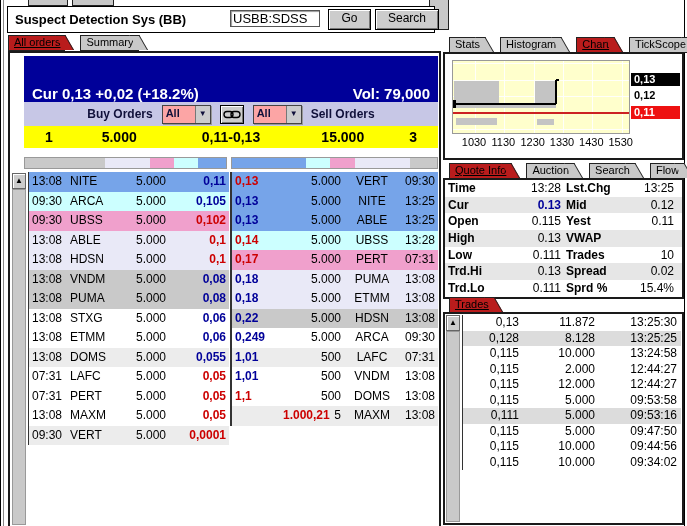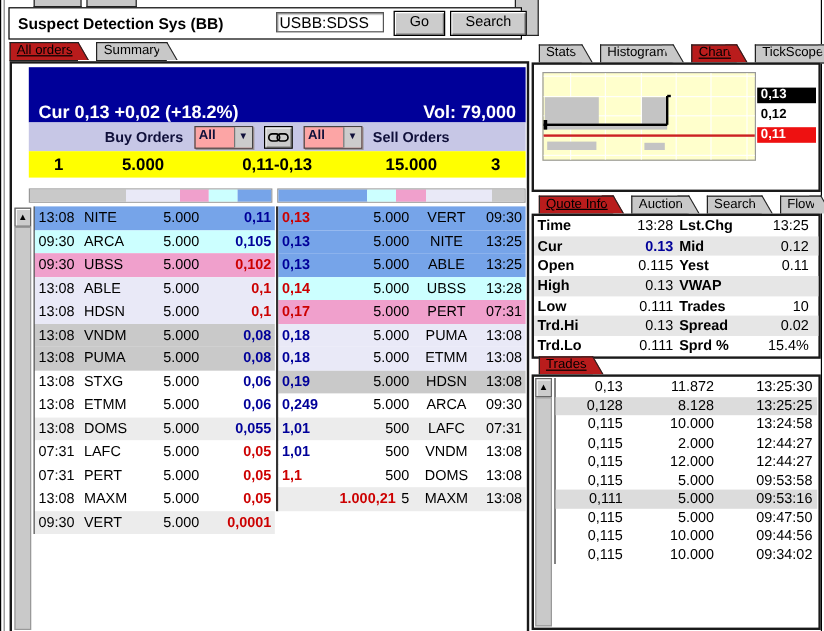--- a/index.html
+++ b/index.html
@@ -301,21 +301,21 @@
             <span class="s-mm">PUMA</span>
             <span class="s-time">13:08</span>
           </div>
           <div class="srow" style="background: rgb(233, 233, 247);">
             <span class="s-price" style="color: rgb(0, 0, 153);">0,18</span>
             <span class="s-qty">5.000</span>
             <span class="s-mm">ETMM</span>
             <span class="s-time">13:08</span>
           </div>
           <div class="srow" style="background: rgb(201, 201, 201);">
-            <span class="s-price" style="color: rgb(0, 0, 153);">0,19</span>
+            <span class="s-price" style="color: rgb(0, 0, 153);">0,22</span>
             <span class="s-qty">5.000</span>
             <span class="s-mm">HDSN</span>
             <span class="s-time">13:08</span>
           </div>
           <div class="srow" style="background: rgb(255, 255, 255);">
             <span class="s-price" style="color: rgb(0, 0, 153);">0,249</span>
             <span class="s-qty">5.000</span>
             <span class="s-mm">ARCA</span>
             <span class="s-time">09:30</span>
           </div>
@@ -371,20 +371,28 @@
         <div class="lineseg" style="left: 0.277778%; width: 58.0556%; top: calc(59.3103% - 1px); height: 2px;"></div>
         <div class="lineseg" style="left: calc(58.3333% - 1px); width: 2px; top: 25.977%; height: 33.3333%;"></div>
         <div class="lineseg" style="left: 58.3333%; width: 1.94444%; top: calc(25.977% - 1px); height: 2px;"></div>
         <div class="lineseg" style="left: 0px; width: 3px; top: calc(59.3103% - 4px); height: 8px;"></div>
       </div>
     <div id="tags">
         <div class="ptag" style="top: calc(25.977% - 6px); background: rgb(0, 0, 0); color: rgb(255, 255, 255);">0,13</div>
         <div class="ptag" style="top: calc(48.9655% - 6px);">0,12</div>
         <div class="ptag" style="top: calc(71.954% - 6px); background: rgb(238, 17, 17); color: rgb(255, 255, 255);">0,11</div>
       </div>
+    <div id="xlabels">
+        <span class="xtick" style="left: 12.5%;">1030</span>
+        <span class="xtick" style="left: 29.1667%;">1130</span>
+        <span class="xtick" style="left: 45.8333%;">1230</span>
+        <span class="xtick" style="left: 62.5%;">1330</span>
+        <span class="xtick" style="left: 79.1667%;">1430</span>
+        <span class="xtick" style="left: 95.8333%;">1530</span>
+      </div>
   </div>
 
   <div class="abs tabrow" id="quote-tabs"><div class="tab active">Quote Info</div><div class="tab">Auction</div><div class="tab">Search</div><div class="tab">Flow</div></div>
   <div class="abs" id="quote-box">
       <div class="qrow">
         <span class="ql">Time</span>
         <span class="qv">13:28</span>
         <span class="ql">Lst.Chg</span>
         <span class="qv">13:25</span>
       </div>

